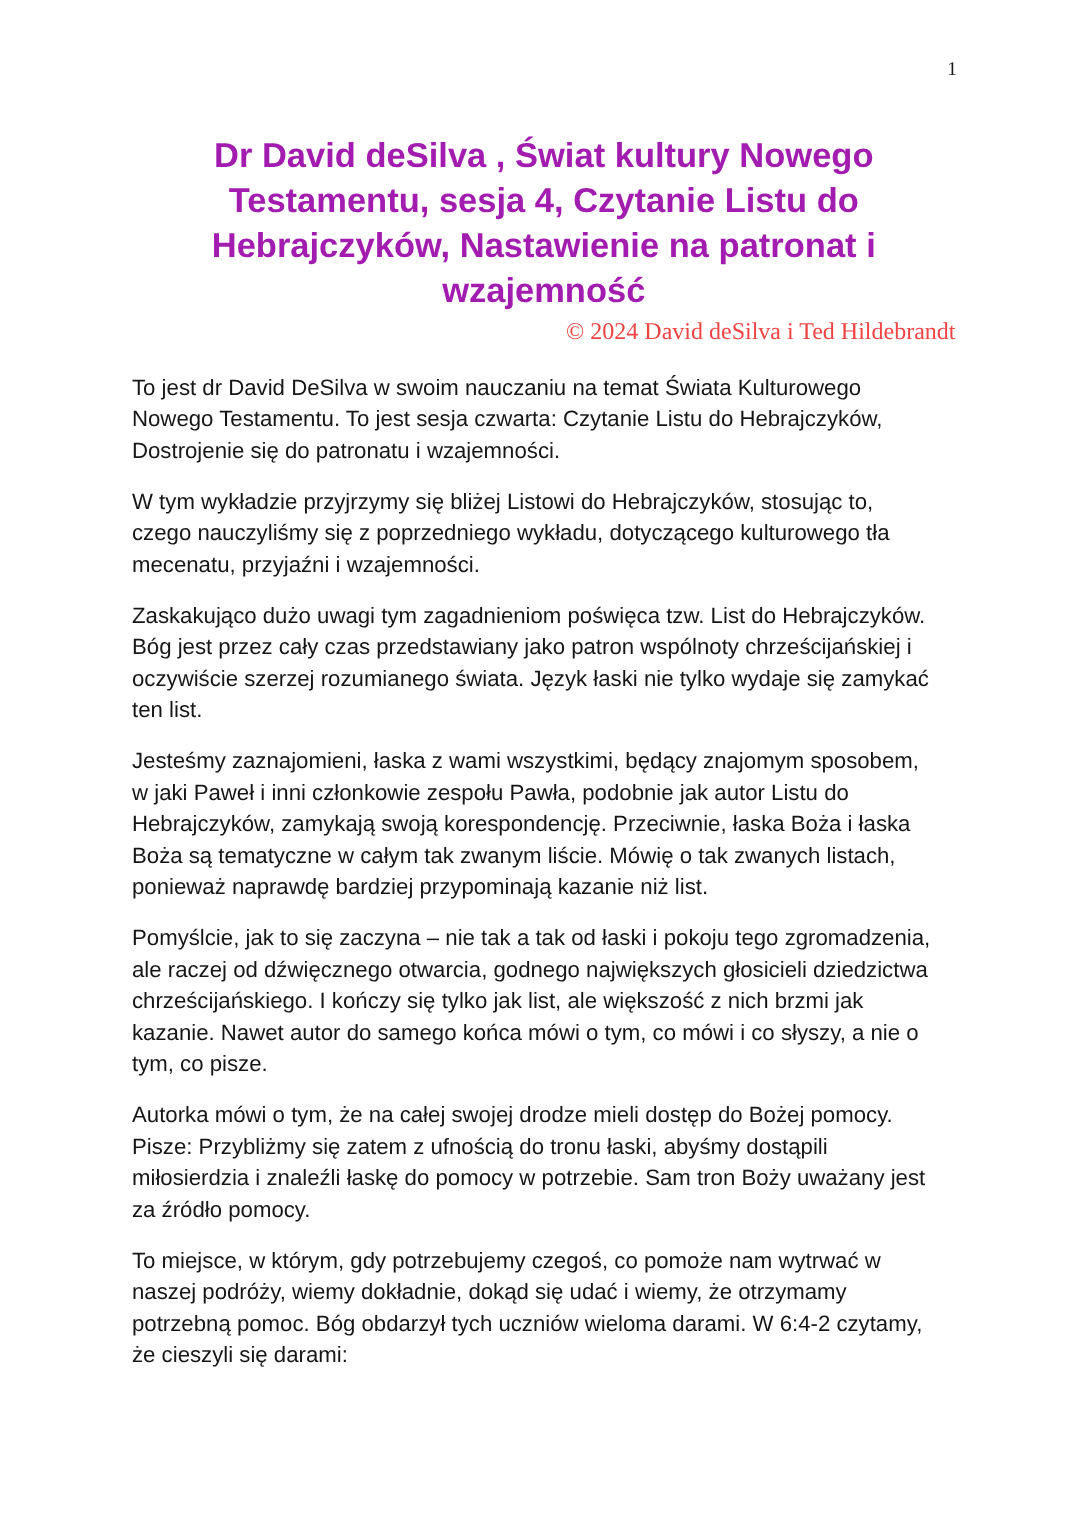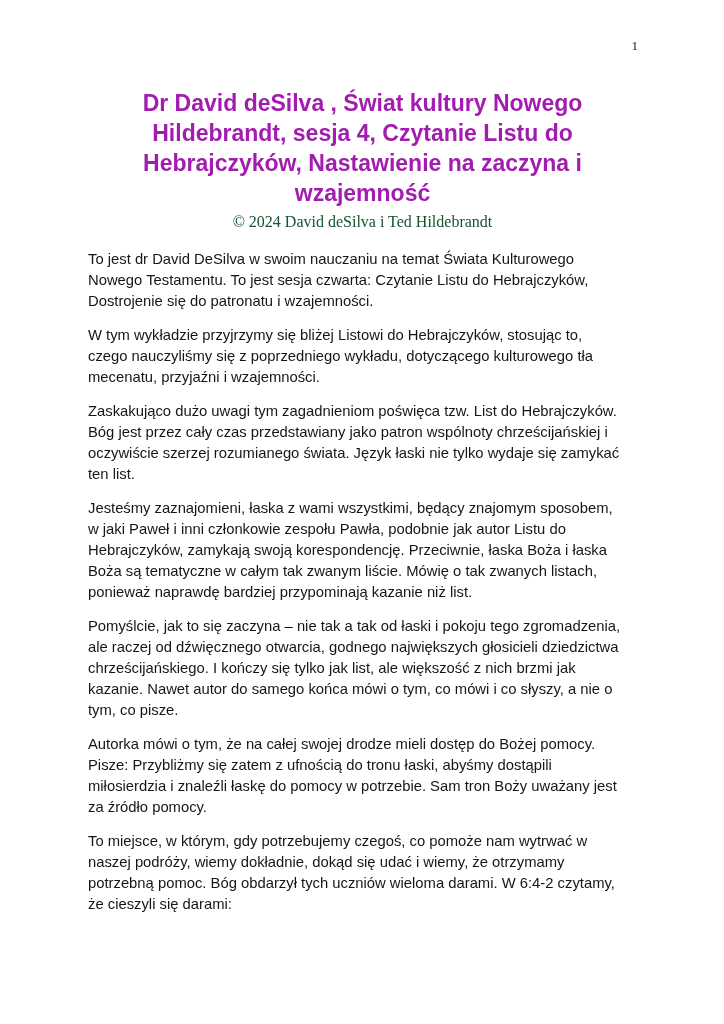--- a/index.html
+++ b/index.html
@@ -45,22 +45,22 @@
     color: #a21caf;
   }
   .title .title-line {
     display: block;
   }
   .copyright {
     margin-top: 4px;
     font-family: "Liberation Serif", serif;
     font-size: 16px;
     line-height: 20px;
-    text-align: center;
-    color: #14532d;
+    text-align: right;
+    color: #ef4444;
   }
   .body-text {
     margin-top: 17px;
   }
   .para {
     margin: 0 16px 13px 0;
     font-size: 14.8px;
     line-height: 21px;
     color: #161616;
     text-align: left;
@@ -70,22 +70,22 @@
 <body>
 
 <div class="page">
 
   <div class="page-number">1</div>
 
   <div class="content">
 
     <h1 class="title">
         <span class="title-line">Dr David deSilva , Świat kultury Nowego</span>
-        <span class="title-line">Hildebrandt, sesja 4, Czytanie Listu do</span>
-        <span class="title-line">Hebrajczyków, Nastawienie na zaczyna i</span>
+        <span class="title-line">Testamentu, sesja 4, Czytanie Listu do</span>
+        <span class="title-line">Hebrajczyków, Nastawienie na patronat i</span>
         <span class="title-line">wzajemność</span>
       </h1>
 
     <div class="copyright">© 2024 David deSilva i Ted Hildebrandt</div>
 
     <div class="body-text">
         <p class="para">To jest dr David DeSilva w swoim nauczaniu na temat Świata Kulturowego Nowego Testamentu. To jest sesja czwarta: Czytanie Listu do Hebrajczyków, Dostrojenie się do patronatu i wzajemności.</p>
         <p class="para">W tym wykładzie przyjrzymy się bliżej Listowi do Hebrajczyków, stosując to, czego nauczyliśmy się z poprzedniego wykładu, dotyczącego kulturowego tła mecenatu, przyjaźni i wzajemności.</p>
         <p class="para">Zaskakująco dużo uwagi tym zagadnieniom poświęca tzw. List do Hebrajczyków. Bóg jest przez cały czas przedstawiany jako patron wspólnoty chrześcijańskiej i oczywiście szerzej rozumianego świata. Język łaski nie tylko wydaje się zamykać ten list.</p>
         <p class="para">Jesteśmy zaznajomieni, łaska z wami wszystkimi, będący znajomym sposobem, w jaki Paweł i inni członkowie zespołu Pawła, podobnie jak autor Listu do Hebrajczyków, zamykają swoją korespondencję. Przeciwnie, łaska Boża i łaska Boża są tematyczne w całym tak zwanym liście. Mówię o tak zwanych listach, ponieważ naprawdę bardziej przypominają kazanie niż list.</p>

